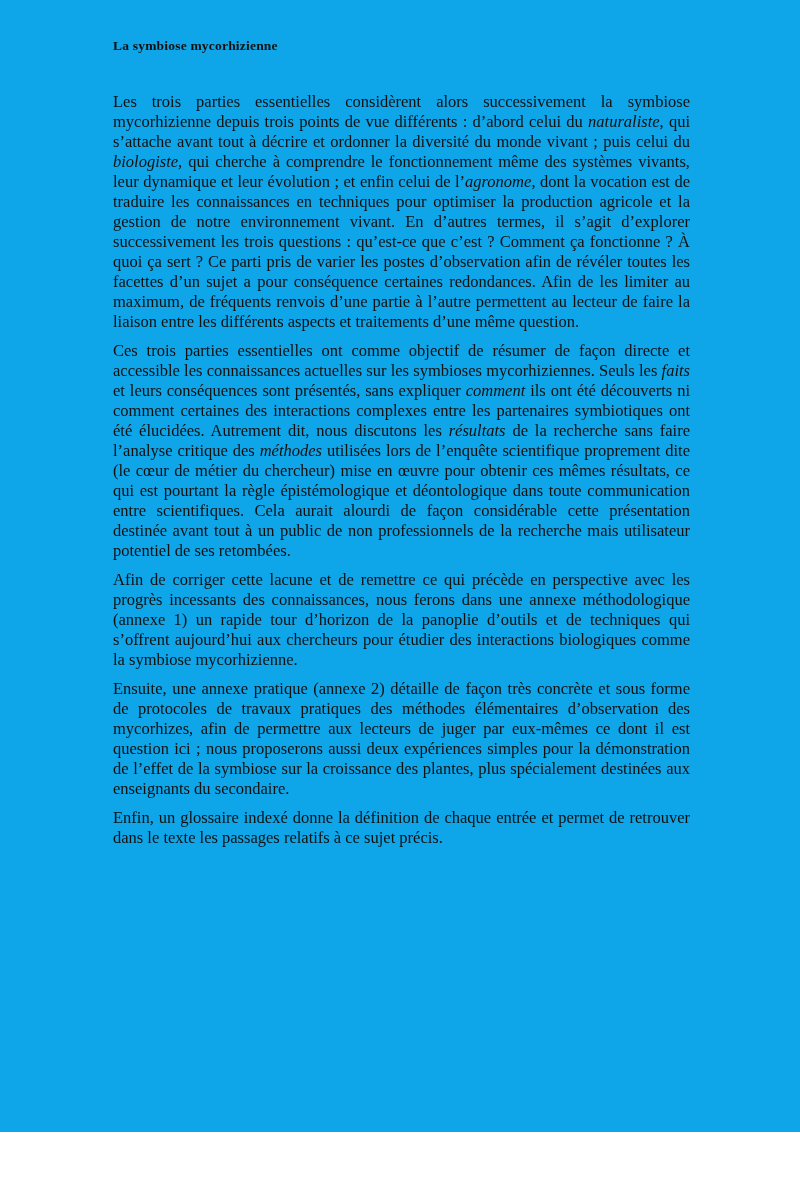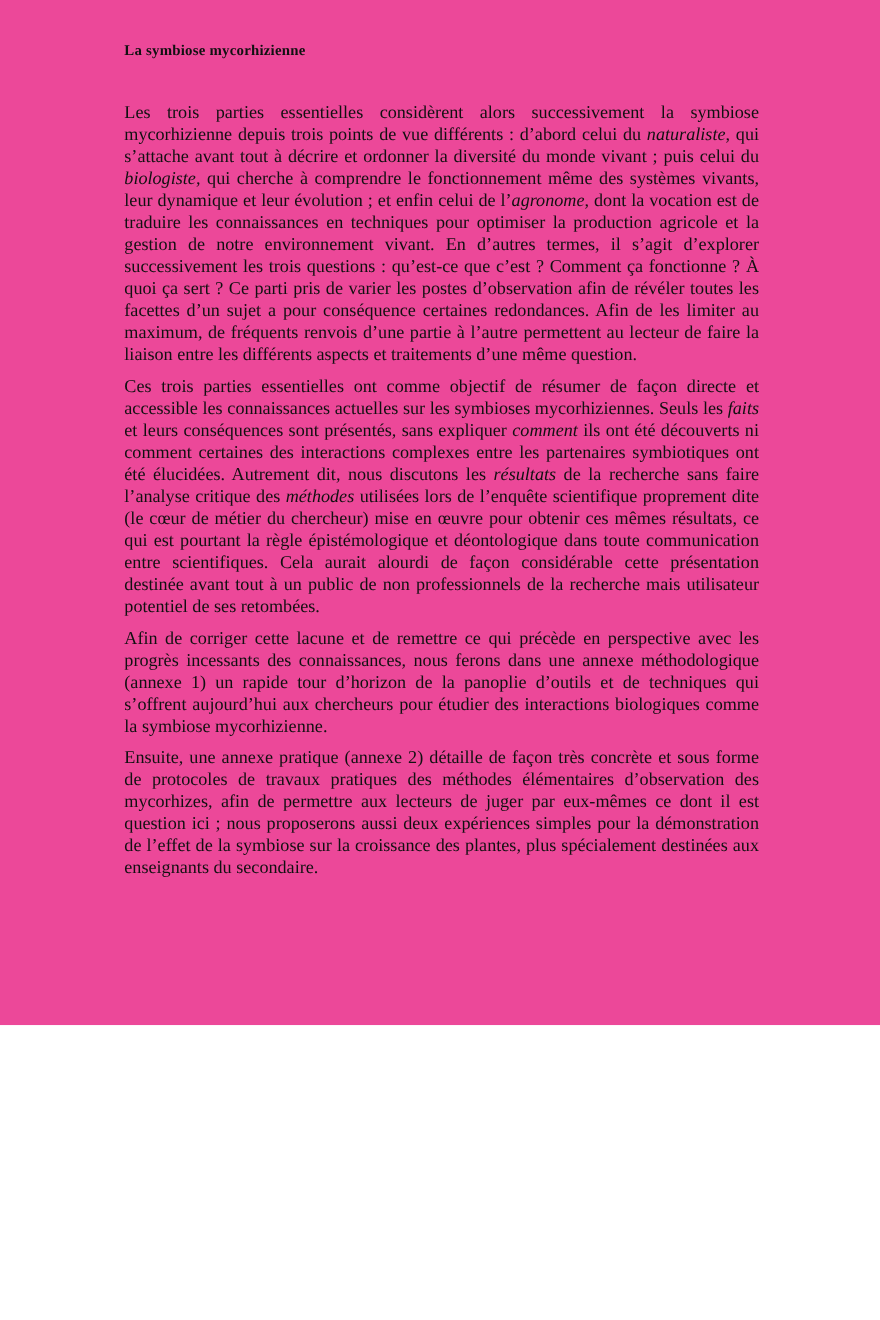--- a/index.html
+++ b/index.html
@@ -3,22 +3,22 @@
 <meta charset="utf-8">
 <style>
   html, body {
     margin: 0;
     padding: 0;
     background: #ffffff;
   }
   .page {
     position: relative;
     width: 800px;
-    height: 932px;
-    background: #ec4899;
+    height: 1132px;
+    background: #0ea5e9;
     font-family: "Liberation Serif", serif;
     color: #111111;
     overflow: hidden;
   }
   .running-header {
     position: absolute;
     left: 113px;
     top: 38px;
     font-size: 13.5px;
     font-weight: bold;
@@ -57,16 +57,17 @@
 <body>
 
 <div class="page">
   <div class="running-header">La symbiose mycorhizienne</div>
 
   <div class="content">
       <p class="body-par"><span>Les trois parties essentielles considèrent alors successivement la symbiose mycorhizienne depuis trois points de vue différents : d’abord celui du </span><em>naturaliste</em><span>, qui s’attache avant tout à décrire et ordonner la diversité du monde vivant ; puis celui du </span><em>biologiste</em><span>, qui cherche à comprendre le fonctionnement même des systèmes vivants, leur dynamique et leur évolution ; et enfin celui de l’</span><em>agronome</em><span>, dont la vocation est de traduire les connaissances en techniques pour optimiser la production agricole et la gestion de notre environnement vivant. En d’autres termes, il s’agit d’explorer successivement les trois questions : qu’est-ce que c’est ? Comment ça fonctionne ? À quoi ça sert ? Ce parti pris de varier les postes d’observation afin de révéler toutes les facettes d’un sujet a pour conséquence certaines redondances. Afin de les limiter au maximum, de fréquents renvois d’une partie à l’autre permettent au lecteur de faire la liaison entre les différents aspects et traitements d’une même question.</span></p>
       <p class="body-par"><span>Ces trois parties essentielles ont comme objectif de résumer de façon directe et accessible les connaissances actuelles sur les symbioses mycorhiziennes. Seuls les </span><em>faits</em><span> et leurs conséquences sont présentés, sans expliquer </span><em>comment</em><span> ils ont été découverts ni comment certaines des interactions complexes entre les partenaires symbiotiques ont été élucidées. Autrement dit, nous discutons les </span><em>résultats</em><span> de la recherche sans faire l’analyse critique des </span><em>méthodes</em><span> utilisées lors de l’enquête scientifique proprement dite (le cœur de métier du chercheur) mise en œuvre pour obtenir ces mêmes résultats, ce qui est pourtant la règle épistémologique et déontologique dans toute communication entre scientifiques. Cela aurait alourdi de façon considérable cette présentation destinée avant tout à un public de non professionnels de la recherche mais utilisateur potentiel de ses retombées.</span></p>
       <p class="body-par"><span>Afin de corriger cette lacune et de remettre ce qui précède en perspective avec les progrès incessants des connaissances, nous ferons dans une annexe méthodologique (annexe 1) un rapide tour d’horizon de la panoplie d’outils et de techniques qui s’offrent aujourd’hui aux chercheurs pour étudier des interactions biologiques comme la symbiose mycorhizienne.</span></p>
       <p class="body-par"><span>Ensuite, une annexe pratique (annexe 2) détaille de façon très concrète et sous forme de protocoles de travaux pratiques des méthodes élémentaires d’observation des mycorhizes, afin de permettre aux lecteurs de juger par eux-mêmes ce dont il est question ici ; nous proposerons aussi deux expériences simples pour la démonstration de l’effet de la symbiose sur la croissance des plantes, plus spécialement destinées aux enseignants du secondaire.</span></p>
+      <p class="body-par"><span>Enfin, un glossaire indexé donne la définition de chaque entrée et permet de retrouver dans le texte les passages relatifs à ce sujet précis.</span></p>
     </div>
 
   <div class="page-number">6</div>
 </div>
 
 </body></html>

